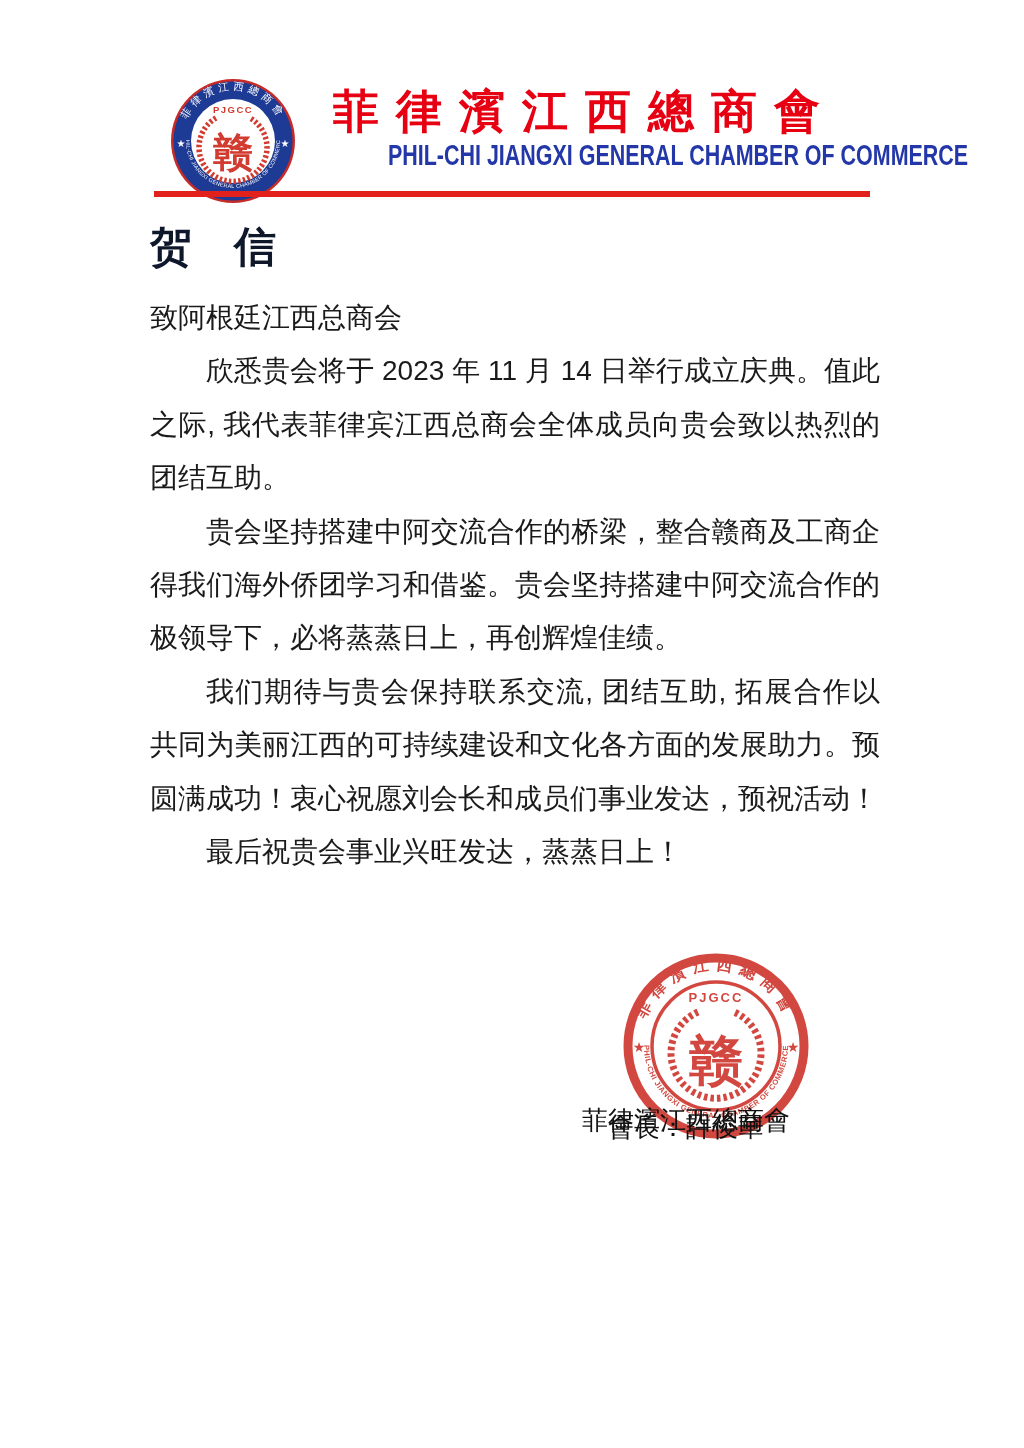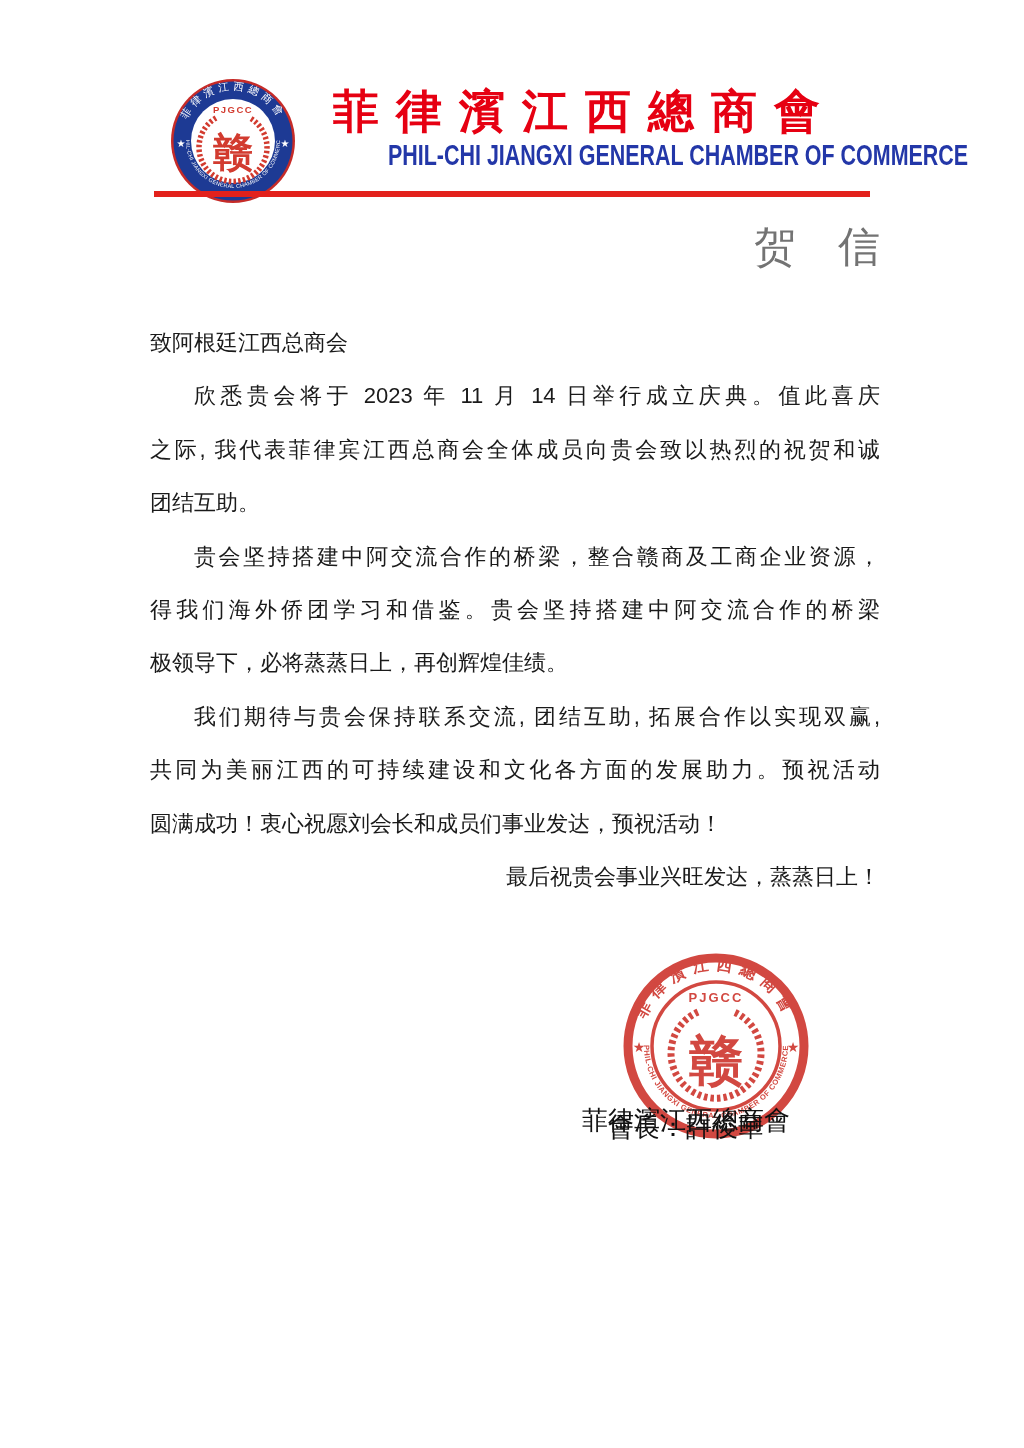--- a/index.html
+++ b/index.html
@@ -42,38 +42,38 @@
     white-space: nowrap;
   }
   .rule {
     position: absolute; left: 154px; top: 191px;
     width: 716px; height: 6px;
     background: #e3211c;
   }
   
   .letter-title {
     position: absolute; left: 150px; top: 221px; width: 730px;
-    text-align: right;
-    font-weight: normal;
+    text-align: left;
+    font-weight: bold;
     font-size: 42px;
     line-height: 52px;
-    color: #737373;
+    color: #0f172a;
   }
   .body-block {
-    position: absolute; left: 150px; top: 316px; width: 730px;
-    font-size: 22px;
+    position: absolute; left: 150px; top: 291px; width: 730px;
+    font-size: 28px;
   }
   .ln {
     height: 53.4px;
     line-height: 53.4px;
     overflow: hidden;
     text-align: left;
   }
   .just { text-align: justify; text-align-last: justify; }
-  .ind  { text-indent: 2em; text-align: right; }
+  .ind  { text-indent: 2em; }
   
   .seal {
     position: absolute; left: 620px; top: 950px;
     width: 192px; height: 192px;
     opacity: 0.93;
     z-index: 1;
   }
   .sig {
     position: absolute; left: 500px; width: 372px;
     text-align: center;

